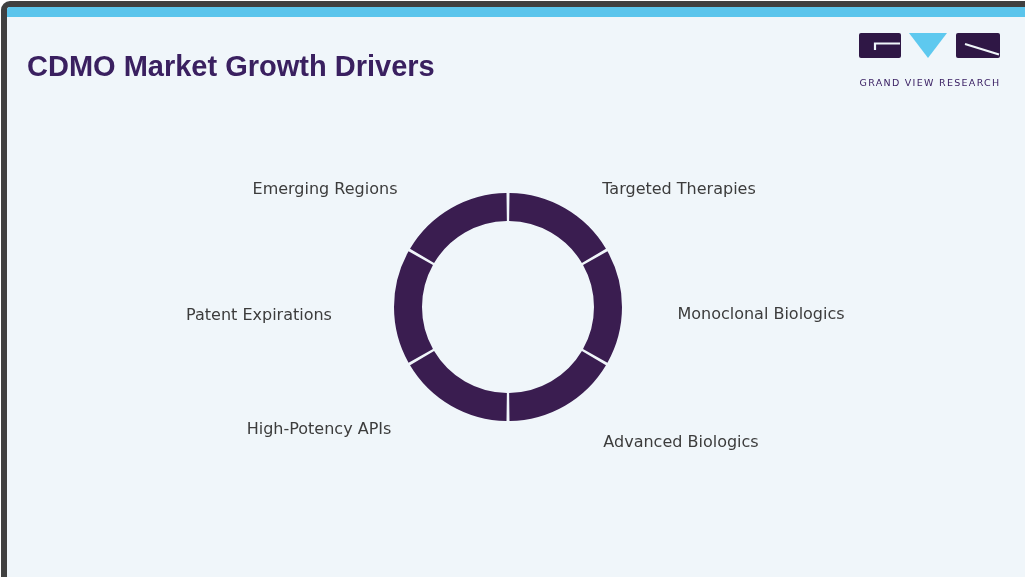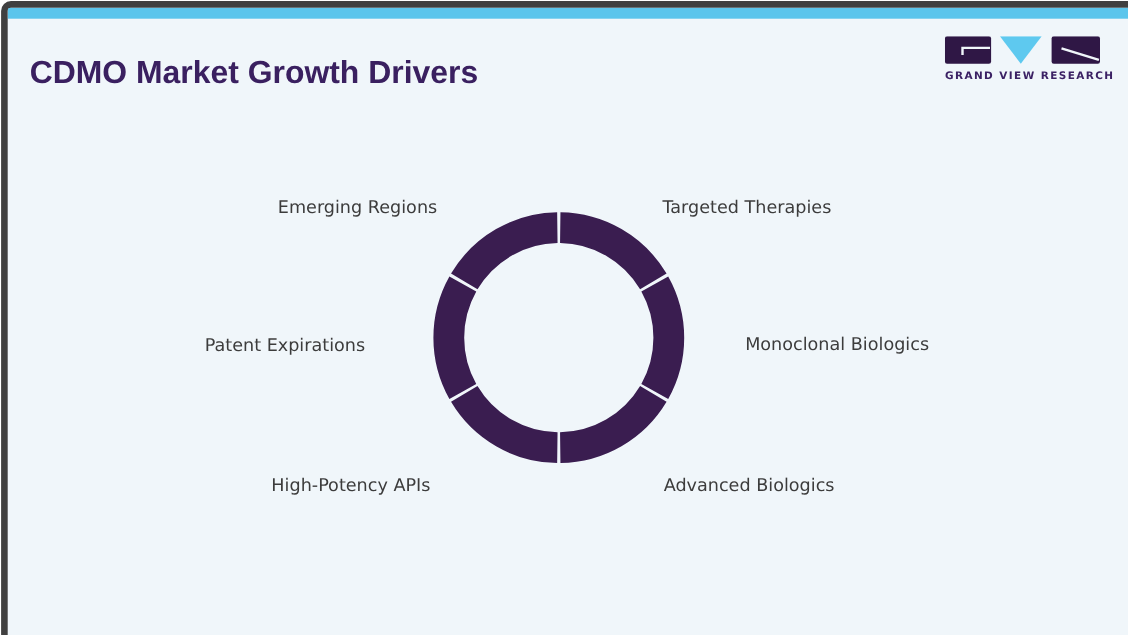--- a/index.html
+++ b/index.html
@@ -38,23 +38,23 @@
   }
   .logo {
     position: absolute;
     top: 26px; right: 27px;
     width: 142px;
     text-align: center;
   }
   .logo-mark { display: block; width: 142px; height: 26px; }
   .logo-text {
     display: block;
-    margin-top: 5px;
+    margin-top: 18px;
     font-family: "DejaVu Sans", sans-serif;
-    font-weight: bold;
+    font-weight: normal;
     font-size: 9.5px;
     letter-spacing: 1.3px;
     color: #3b2164;
     white-space: nowrap;
   }
   .donut {
     position: absolute;
     left: 381px; top: 180px;
     width: 240px; height: 240px;
   }
@@ -63,21 +63,21 @@
     transform: translate(-50%, -50%);
     font-family: "DejaVu Sans", sans-serif;
     font-size: 16px;
     color: #3c3c3c;
     white-space: nowrap;
   }
   .lbl-emerging   { left: 318px; top: 181px; }
   .lbl-targeted   { left: 672px; top: 181px; text-align: center; }
   .lbl-patent     { left: 252px; top: 307px; }
   .lbl-monoclonal { left: 754px; top: 306px; }
-  .lbl-highpotency{ left: 312px; top: 434px; }
+  .lbl-highpotency{ left: 312px; top: 421px; }
   .lbl-advanced   { left: 674px; top: 434px; }
 </style>
 </head>
 <body>
 
 <div class="card">
 
   <div class="topbar"></div>
 
   <h1 class="page-title">CDMO Market Growth Drivers</h1>

